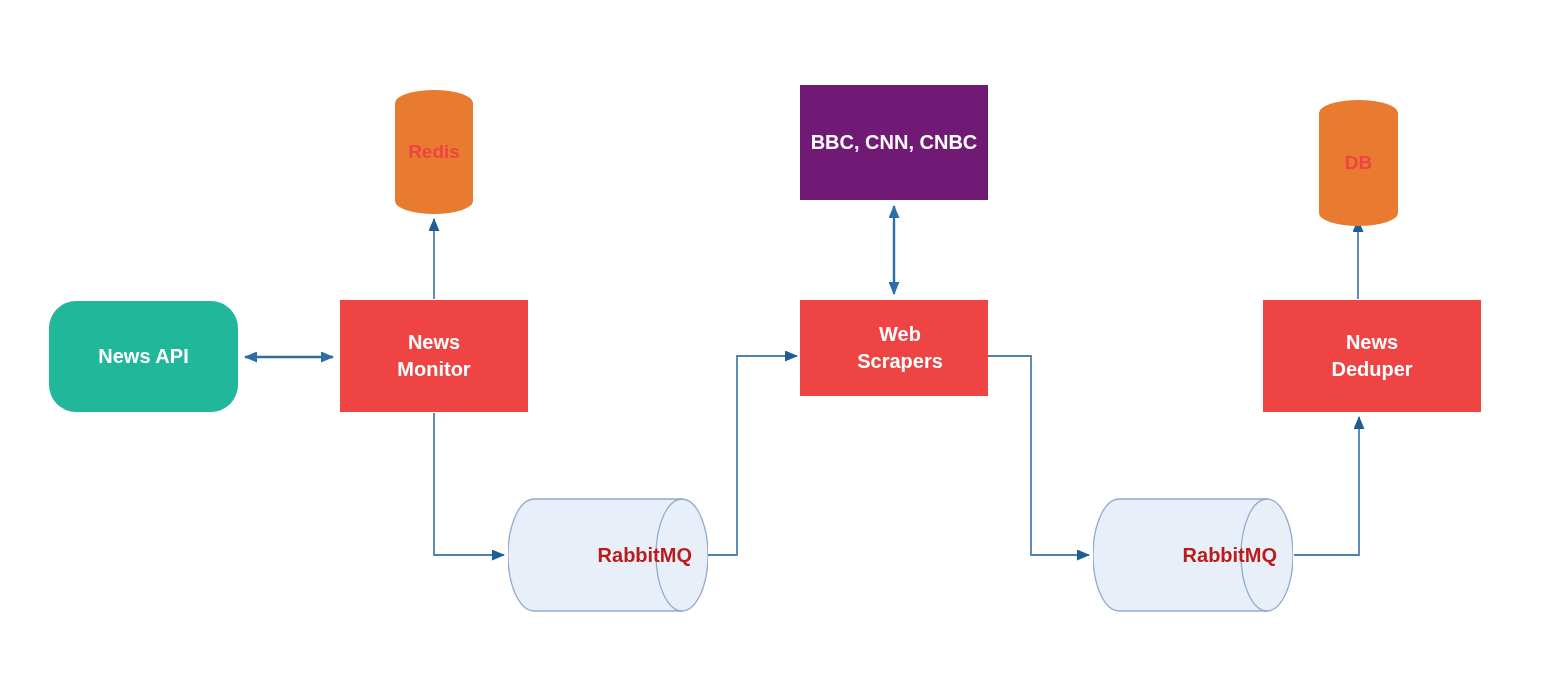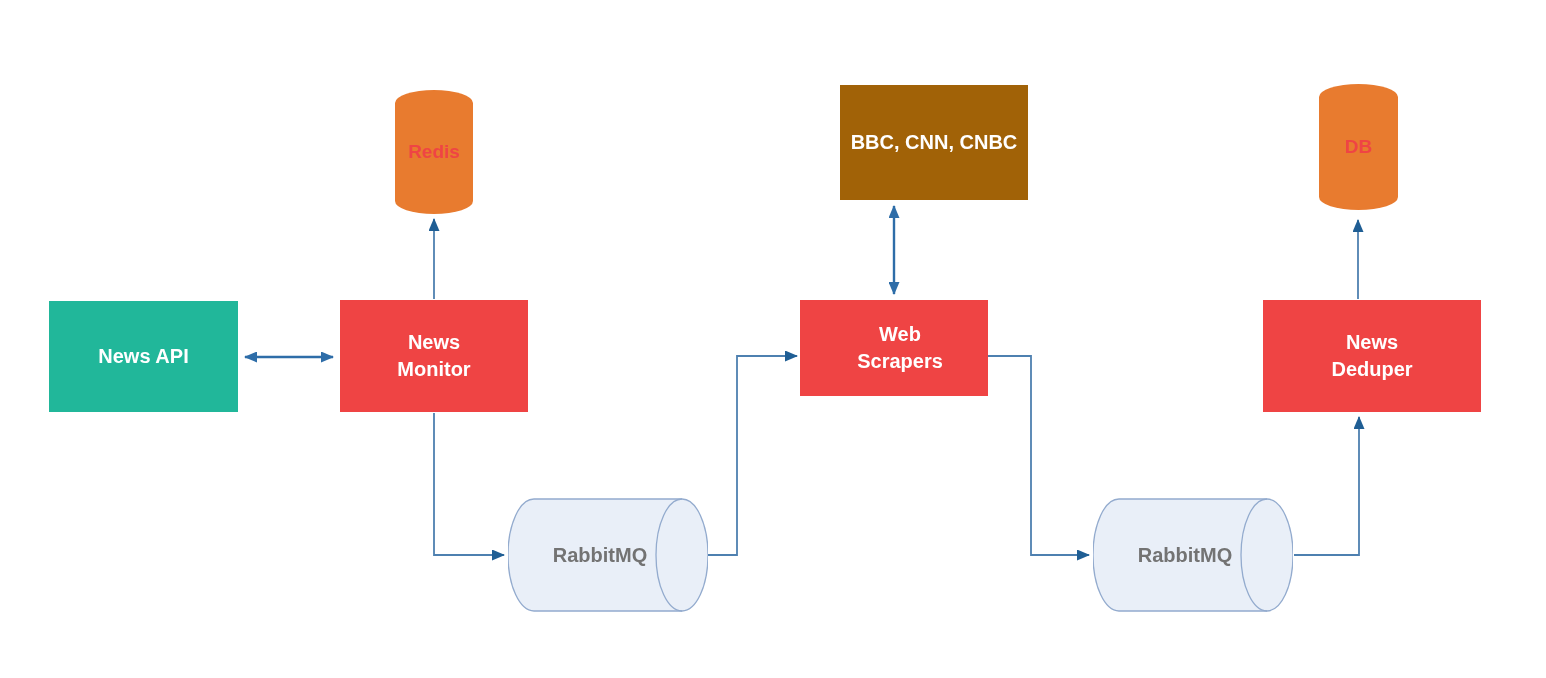--- a/index.html
+++ b/index.html
@@ -28,28 +28,29 @@
   .rect-node {
     color: #ffffff;
     font-size: 20px;
     font-weight: 700;
     line-height: 1.35;
   }
   .rect-node .label { max-width: 126px; }
   .rect-node .label.wide { max-width: 180px; }
   .fill-green  { background: #21B79A; }
   .fill-blue   { background: #ef4444; }
-  .fill-pink   { background: #a16207; margin-left: 40px; }
+  .fill-pink   { background: #701a75; }
   .cyl-node { color: #ef4444; font-size: 19px; font-weight: 700; }
   .cyl-node svg, .queue-node svg { position: absolute; left: 0; top: 0; }
   .cyl-node .label { position: relative; }
   .queue-node {
-    color: #737373;
+    color: #b91c1c;
     font-size: 20px;
     font-weight: 600;
+    justify-content: flex-end;
   }
   .queue-node .label { position: relative; padding-right: 16px; }
 </style>
 </head>
 <body>
 
 <div id="canvas">
 
   <svg id="edges" width="1546" height="678" viewBox="0 0 1546 678">
     <defs>
@@ -71,21 +72,21 @@
 
     <path d="M894,206 V294" fill="none" stroke="#2E6DA8" stroke-width="2.4" marker-start="url(#mMid)" marker-end="url(#mMid)"></path>
 
     <path d="M988,356 H1031 V555 H1089" fill="none" stroke="#4E80B0" stroke-width="1.8" marker-end="url(#mDark)"></path>
 
     <path d="M1294,555 H1359 V417" fill="none" stroke="#4E80B0" stroke-width="1.8" marker-end="url(#mDark)"></path>
 
     <path d="M1358,299 V220" fill="none" stroke="#4E80B0" stroke-width="1.8" marker-end="url(#mDark)"></path>
   </svg>
 
-  <div class="node rect-node fill-green" style="left:49px; top:301px; width:189px; height:111px;">
+  <div class="node rect-node fill-green" style="left:49px; top:301px; width:189px; height:111px;border-radius:27px;">
     <span class="label">News API</span>
   </div>
 
   <div class="node rect-node fill-blue" style="left:340px; top:300px; width:188px; height:112px;">
     <span class="label">News Monitor</span>
   </div>
 
   <div class="node rect-node fill-pink" style="left:800px; top:85px; width:188px; height:115px;">
     <span class="label wide">BBC, CNN, CNBC</span>
   </div>
@@ -98,21 +99,21 @@
     <span class="label">News Deduper</span>
   </div>
 
   <div class="node cyl-node" style="left:395px; top:90px; width:78px; height:124px;">
     <svg width="78" height="124" viewBox="0 0 78 124">
       <path d="M0,13 A39,13 0 0 1 78,13 L78,111 A39,13 0 0 1 0,111 Z" fill="#E87B2F"></path>
     </svg>
     <span class="label">Redis</span>
   </div>
 
-  <div class="node cyl-node" style="left:1319px; top:84px; width:79px; height:126px;">
+  <div class="node cyl-node" style="left:1319px; top:100px; width:79px; height:126px;">
     <svg width="79" height="126" viewBox="0 0 79 126">
       <path d="M0,13 A39.5,13 0 0 1 79,13 L79,113 A39.5,13 0 0 1 0,113 Z" fill="#E87B2F"></path>
     </svg>
     <span class="label">DB</span>
   </div>
 
   <div class="node queue-node" style="left:508px; top:498px; width:200px; height:114px;">
     <svg width="200" height="114" viewBox="0 0 200 114">
       <path d="M26,1 H174 A26,56 0 0 1 174,113 H26 A26,56 0 0 1 26,1 Z" stroke="#93ABCE" stroke-width="1.3" fill="#E9EFF8"></path>
       <path d="M174,1 A26,56 0 0 0 174,113" fill="none" stroke="#93ABCE" stroke-width="1.3"></path>

